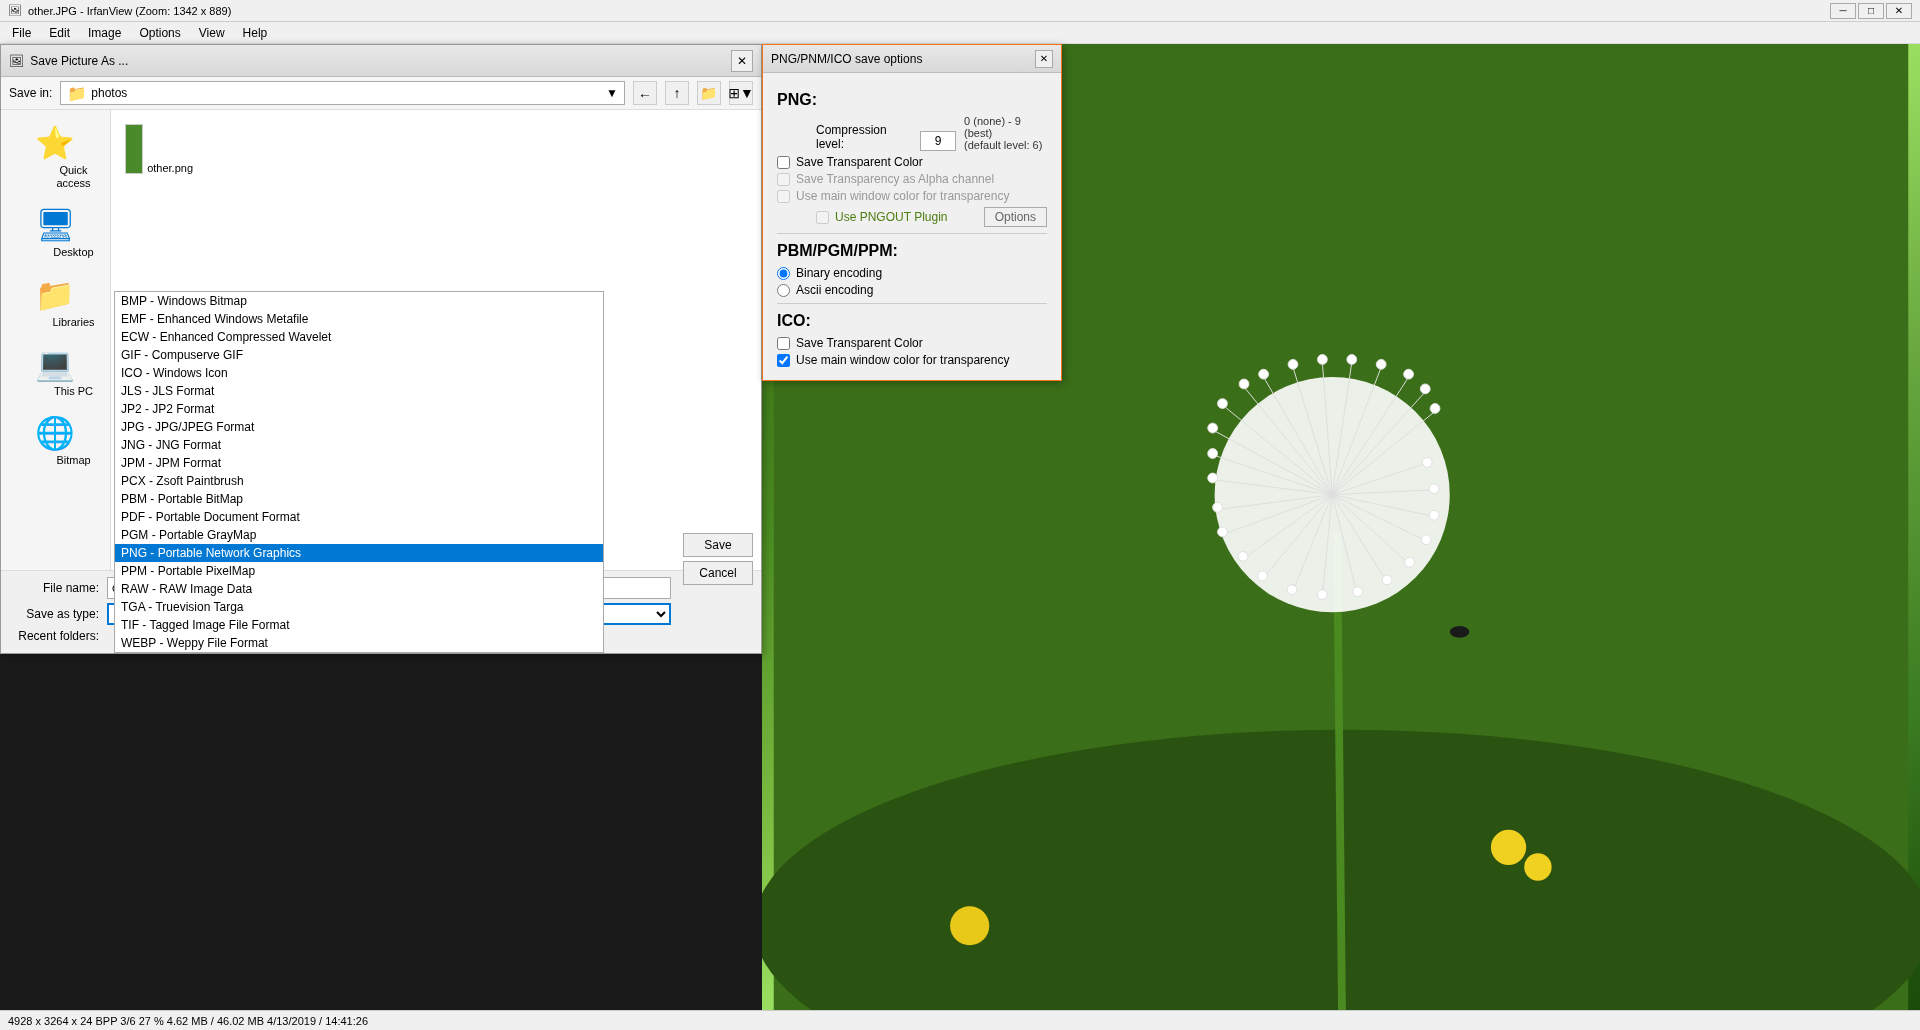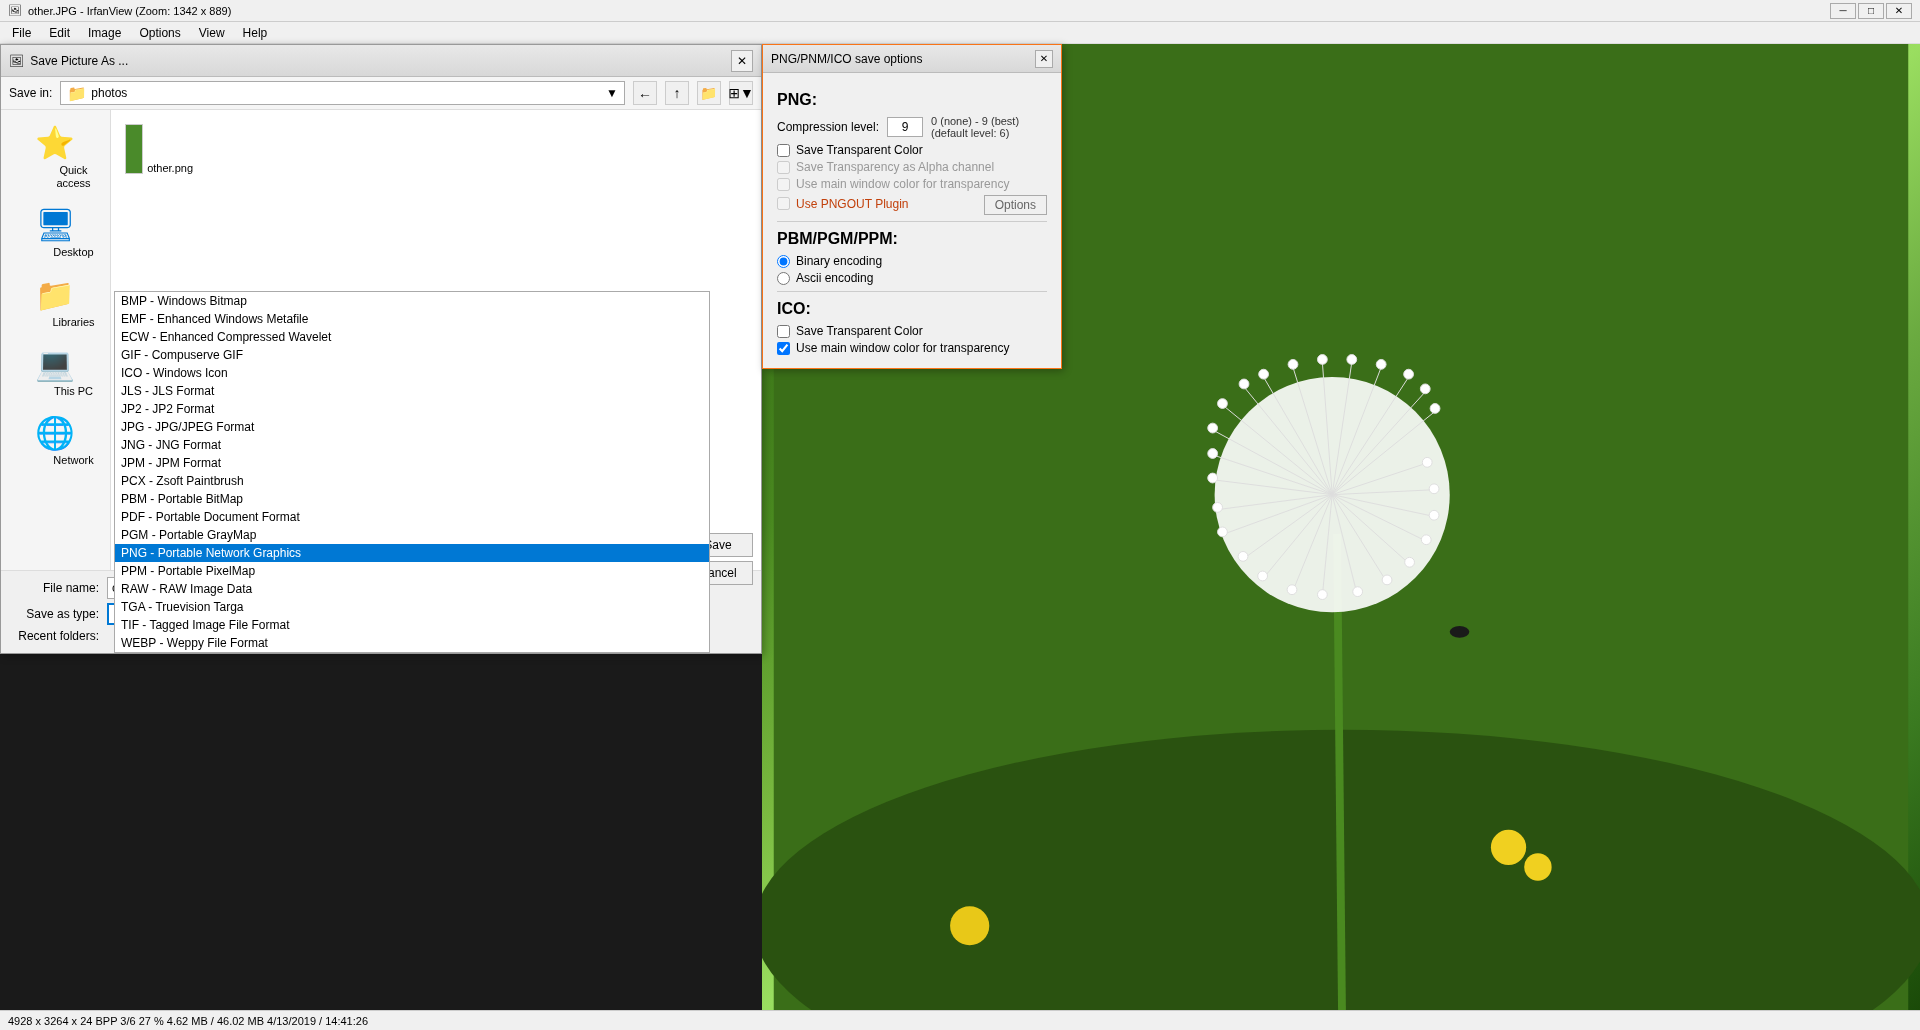--- a/index.html
+++ b/index.html
@@ -273,21 +273,21 @@
       display: flex;
       align-items: center;
       justify-content: center;
     }
 
     
     .dropdown-list {
       position: absolute;
       left: 113px;
       bottom: 0;
-      width: 596px;
+      width: 490px;
       background: white;
       border: 1px solid #aaa;
       z-index: 300;
     }
     .dropdown-item {
       padding: 2px 6px;
       font-size: 12px;
       cursor: pointer;
       white-space: nowrap;
     }
@@ -332,23 +332,24 @@
       padding: 10px 14px;
     }
     .options-section-label {
       font-size: 16px;
       font-weight: bold;
       margin-bottom: 6px;
       margin-top: 8px;
     }
     .options-row {
       display: flex;
-      align-items: center;
+      align-items: flex-end;
       gap: 8px;
       margin-bottom: 4px;
+      margin-left: 39px;
     }
     .options-label {
       font-size: 12px;
     }
     .compression-input {
       width: 36px;
       height: 20px;
       border: 1px solid #aaa;
       text-align: center;
       font-size: 12px;
@@ -551,21 +552,21 @@
       <div class="sidebar-item">
         <span class="sidebar-icon" style="color:#e8a020;">📁</span>
         <span class="sidebar-label">Libraries</span>
       </div>
       <div class="sidebar-item">
         <span class="sidebar-icon" style="color:#0060b0;">💻</span>
         <span class="sidebar-label">This PC</span>
       </div>
       <div class="sidebar-item">
         <span class="sidebar-icon" style="color:#4060c0;">🌐</span>
-        <span class="sidebar-label">Network</span>
+        <span class="sidebar-label">Bitmap</span>
       </div>
     </div>
 
     <div class="dialog-main">
       <div class="file-item">
         <div class="file-thumb">
           <svg width="60" height="50" xmlns="http://www.w3.org/2000/svg">
             <rect width="60" height="50" fill="#4a8a2a"></rect>
             <circle cx="30" cy="22" r="12" fill="rgba(255,255,255,0.85)"></circle>
             <line x1="30" y1="22" x2="22" y2="12" stroke="#ccc" stroke-width="0.8"></line>
@@ -653,21 +654,21 @@
     </div>
 
     <div class="checkbox-row">
       <input type="checkbox" id="chk3" disabled="" style="">
       <label for="chk3" style="color:#999;">Use main window color for transparency</label>
     </div>
 
     <div class="options-row" style="margin-top:4px;">
       <div class="checkbox-row" style="flex:1;">
         <input type="checkbox" id="chk4" disabled="" style="">
-        <label for="chk4" style="color:#c2410c;">Use PNGOUT Plugin</label>
+        <label for="chk4" style="color:#4d7c0f;">Use PNGOUT Plugin</label>
       </div>
       <button class="options-options-btn">Options</button>
     </div>
 
     <div class="divider"></div>
 
     <div class="options-section-label">PBM/PGM/PPM:</div>
 
     <div class="radio-row">
       <input type="radio" id="r1" name="encoding" checked="" style="">

